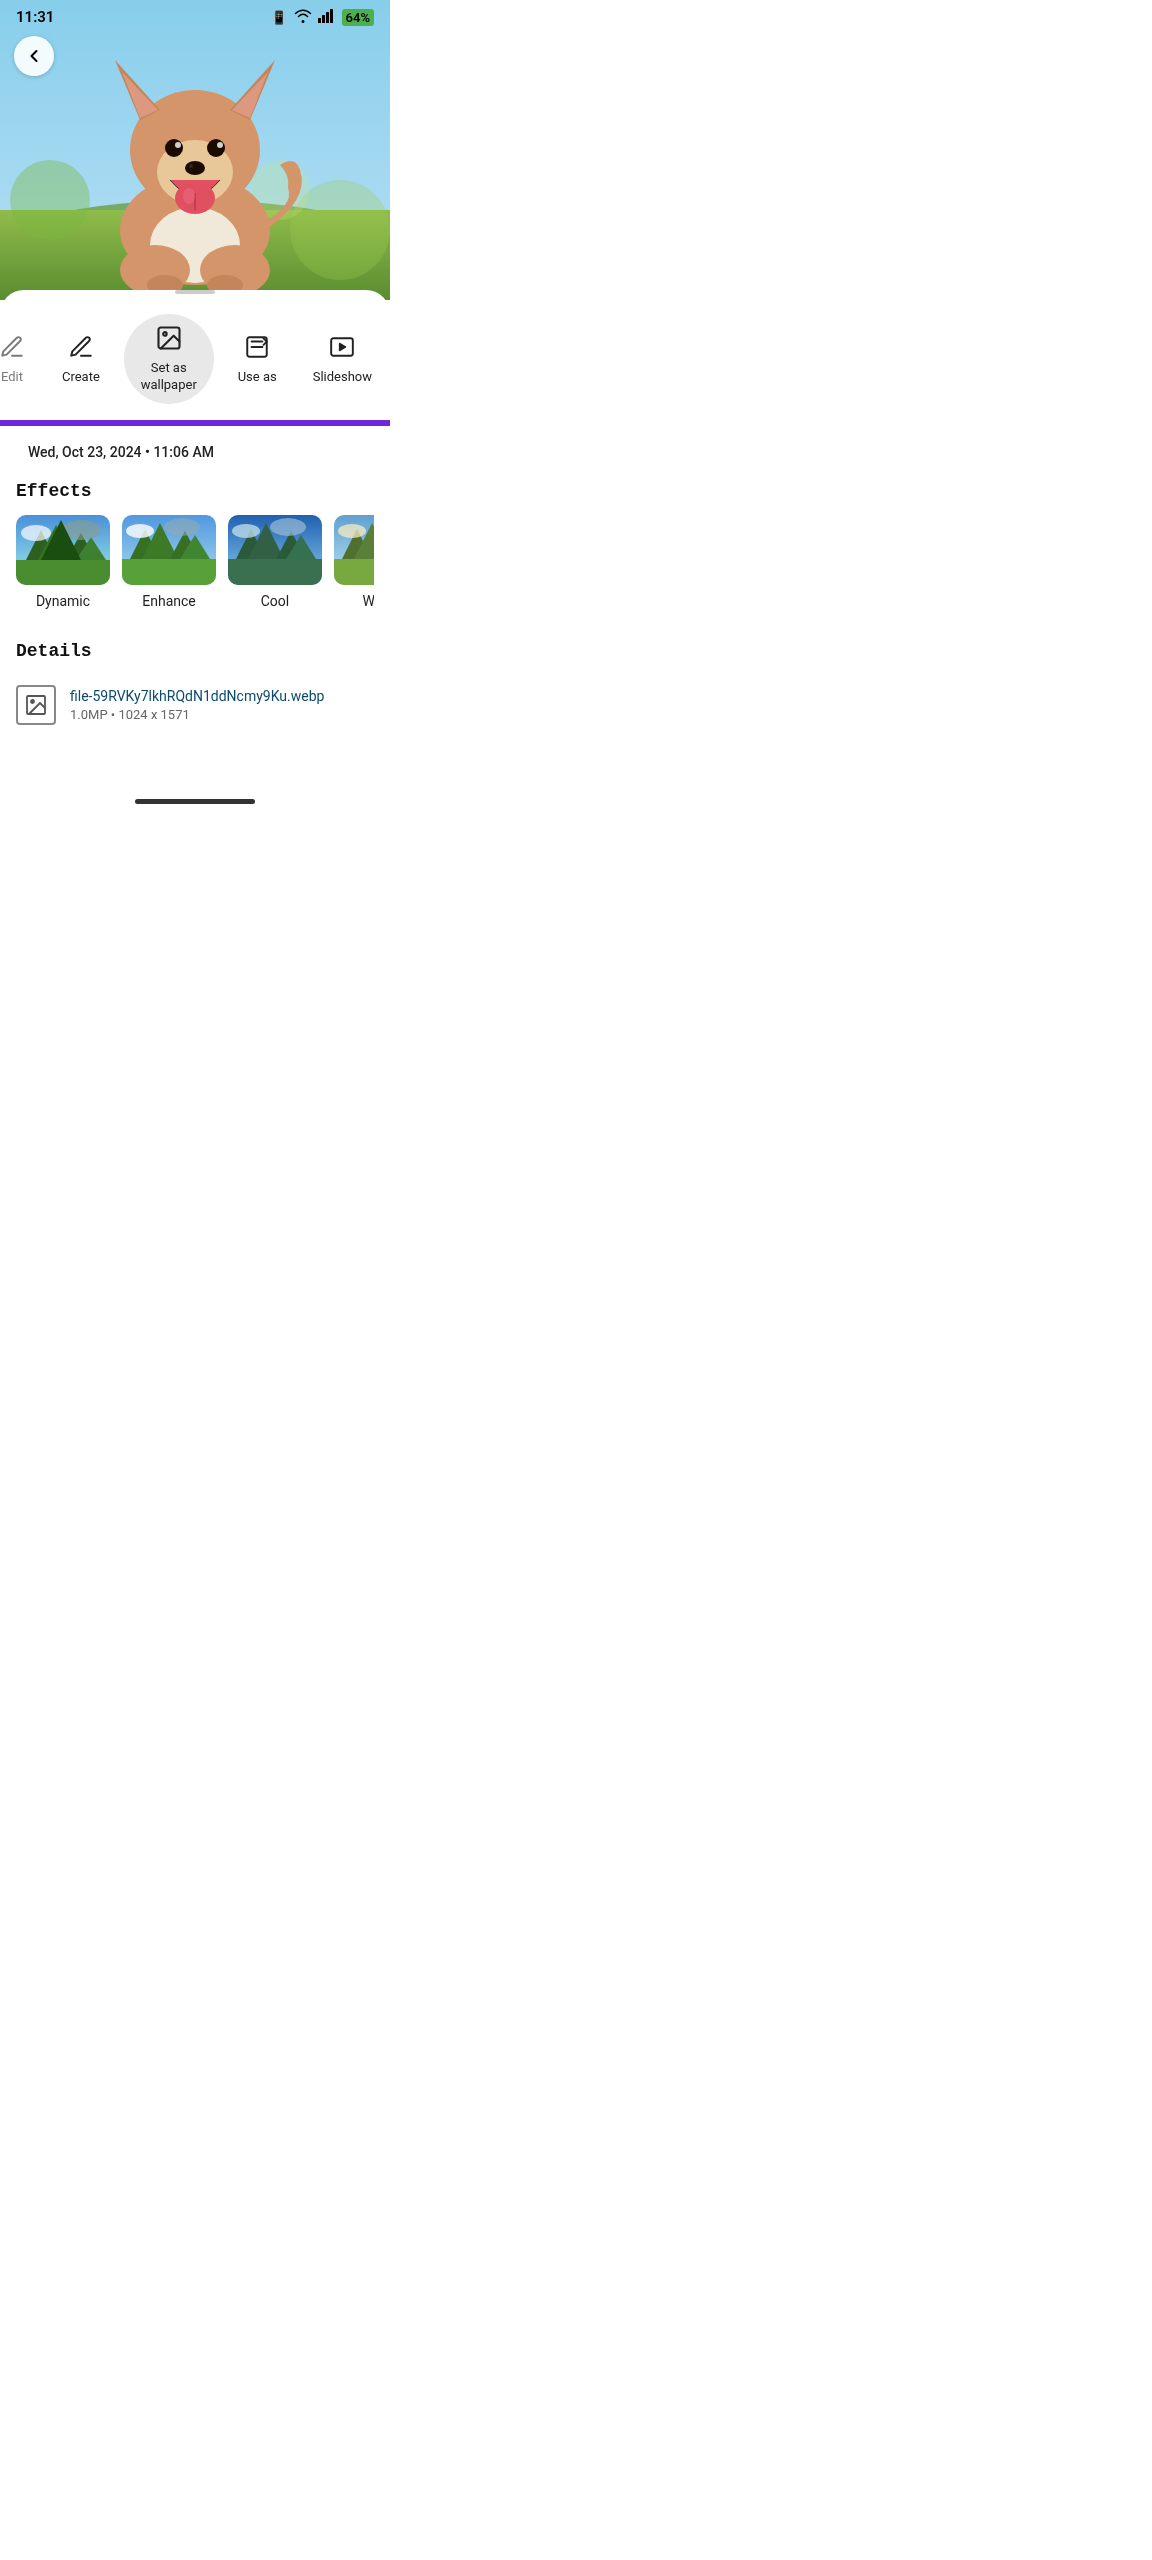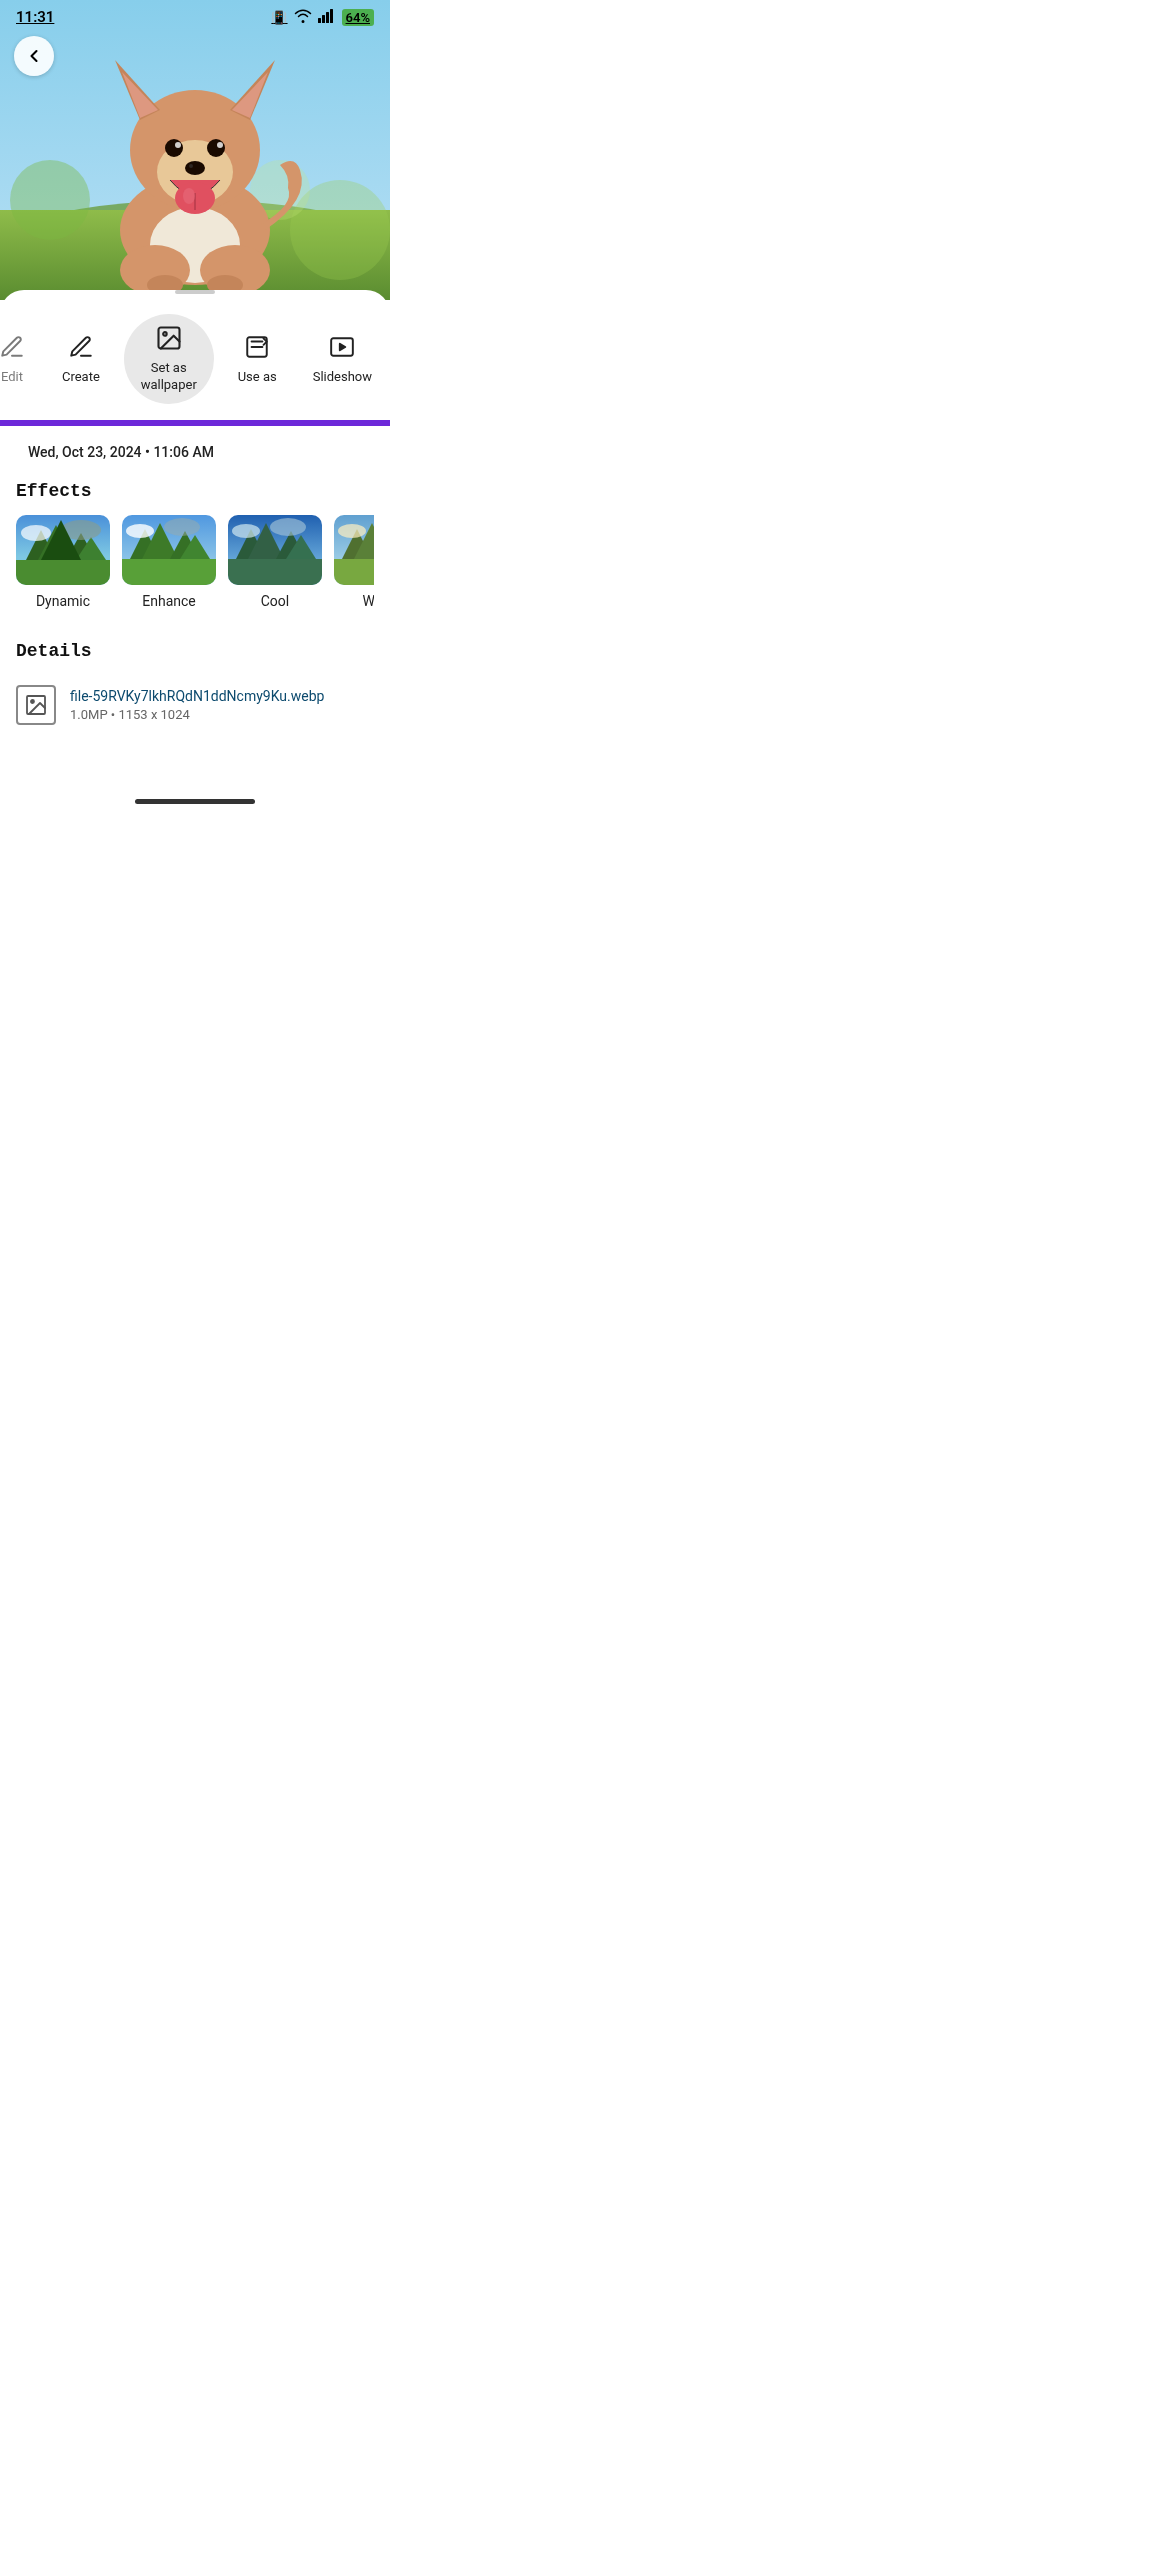--- a/index.html
+++ b/index.html
@@ -19,21 +19,20 @@
       display: flex;
       justify-content: space-between;
       align-items: center;
       padding: 8px 16px 4px 16px;
       background: transparent;
       position: absolute;
       top: 0;
       left: 0;
       right: 0;
       z-index: 100;
-      text-decoration: underline;
     }
 
     .status-time {
       font-size: 15px;
       font-weight: 600;
       color: #000;
     }
 
     .status-icons {
       display: flex;
@@ -543,21 +542,21 @@
     <div class="file-info-row">
       <div class="file-icon">
         <svg width="24" height="24" viewBox="0 0 24 24" fill="none" stroke="#555" stroke-width="1.8" stroke-linecap="round" stroke-linejoin="round">
           <rect x="3" y="3" width="18" height="18" rx="1"></rect>
           <circle cx="8.5" cy="8.5" r="1.5" fill="#555"></circle>
           <polyline points="21 15 16 10 5 21"></polyline>
         </svg>
       </div>
       <div class="file-details-text">
         <span class="file-name">file-59RVKy7lkhRQdN1ddNcmy9Ku.webp</span>
-        <span class="file-meta">1.0MP  •  1153 x 1024</span>
+        <span class="file-meta">1.0MP  •  1024 x 1571</span>
       </div>
     </div>
   </div>
 
   <div class="home-indicator">
     <div class="home-bar"></div>
   </div>
 
 </div>
 

